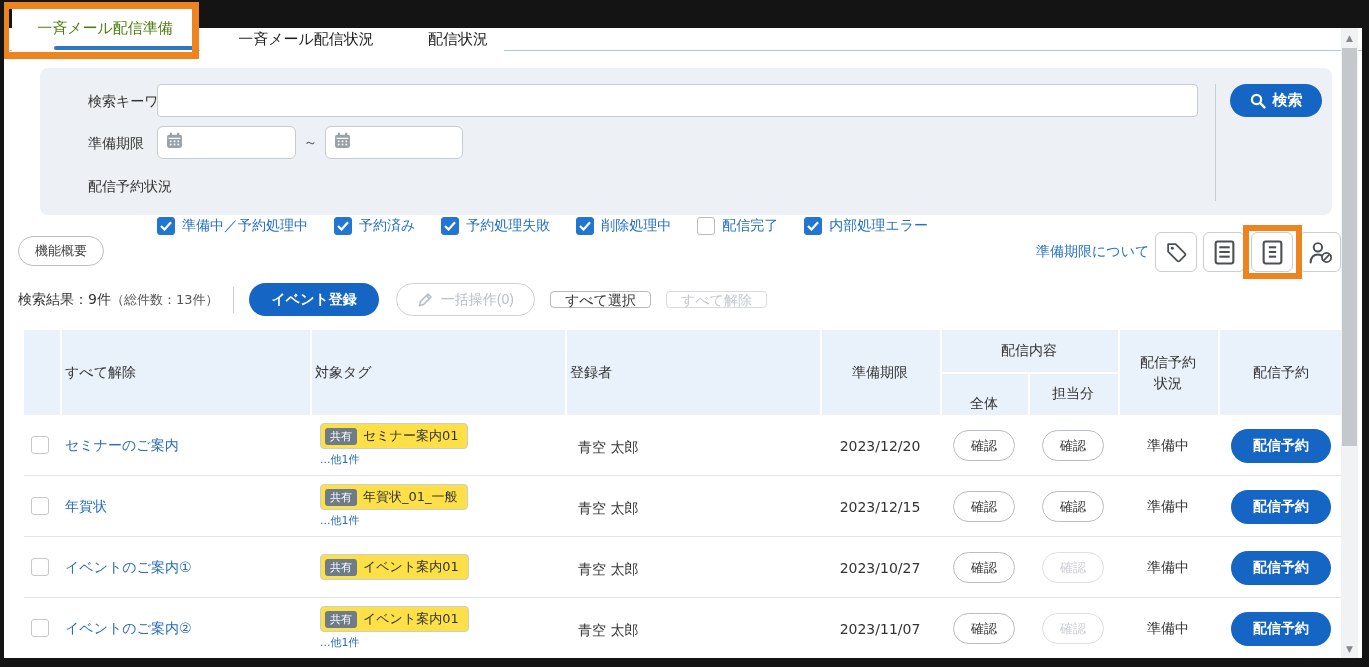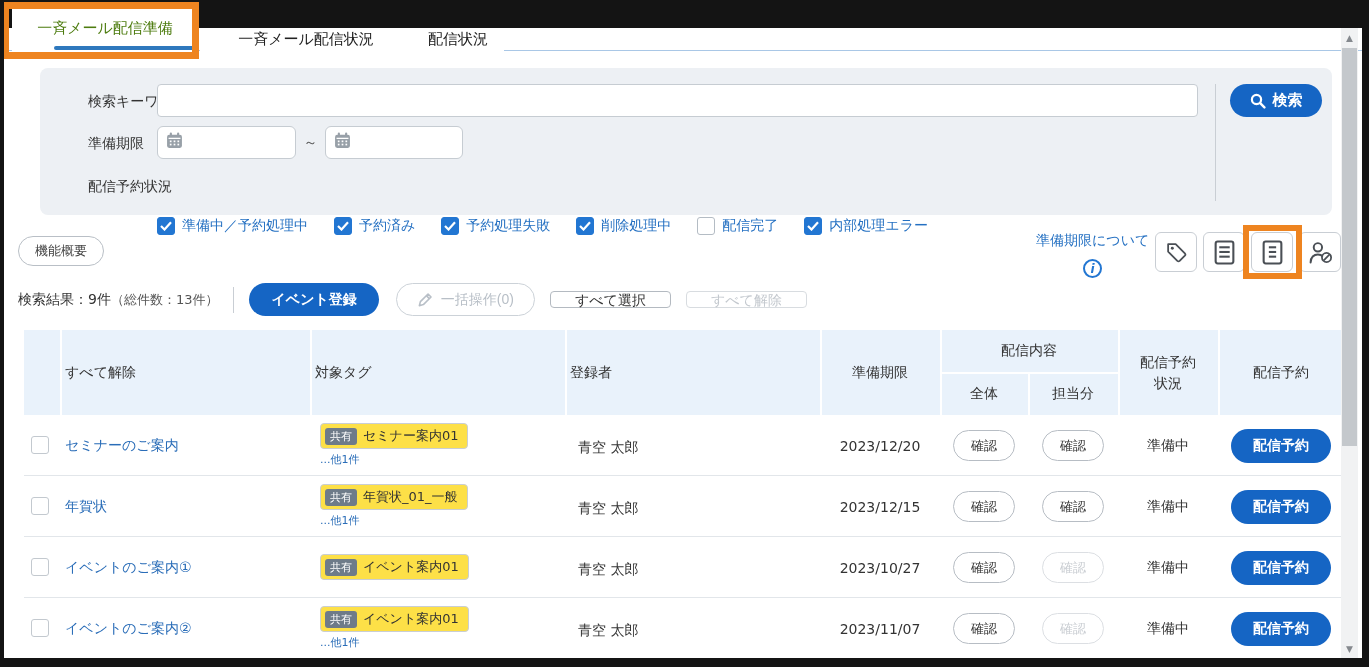--- a/index.html
+++ b/index.html
@@ -48,51 +48,51 @@
   .chk-label { color:#2470c2; font-size:14px; white-space:nowrap; }
   .panel-divider { position:absolute; left:1175px; top:16px; width:1px; height:117px; background:#c9ced4; }
   .search-btn { position:absolute; left:1190px; top:16px; width:92px; height:33px; border-radius:17px; border:none;
     background:#1565c4; color:#fff; font-size:15px; font-weight:bold; display:flex; align-items:center; justify-content:center; gap:7px; cursor:pointer; }
 
   
   .instruction-row { position:absolute; left:18px; top:234px; height:34px; display:flex; align-items:center; gap:16px; }
   .instruction { color:#333; font-size:14px; }
   .pill-outline { height:30px; padding:0 16px; border-radius:15px; border:1px solid #b9bfc6; background:#fff;
     color:#444; font-size:13px; display:flex; align-items:center; justify-content:center; cursor:pointer; }
-  .deadline-area { position:absolute; left:1036px; top:232px; height:40px; display:flex; align-items:center; gap:9px;flex-direction:column; }
+  .deadline-area { position:absolute; left:1036px; top:232px; height:40px; display:flex; align-items:center; gap:9px; }
   .deadline-text { color:#2470c2; font-size:14px; white-space:nowrap; }
   .info-icon { width:19px; height:19px; border:2px solid #2276d2; border-radius:50%; color:#2276d2; font-size:12px;
     font-weight:bold; font-style:italic; display:flex; align-items:center; justify-content:center; cursor:pointer; flex:none; }
   .icon-buttons { position:absolute; left:1155px; top:232px; display:flex; gap:6px; }
   .icon-btn { width:42px; height:40px; border:1px solid #c9ced4; border-radius:6px; background:#fff;
     display:flex; align-items:center; justify-content:center; cursor:pointer; }
 
   
   .action-row { position:absolute; left:18px; top:283px; height:33px; display:flex; align-items:center; }
   .result-text { color:#333; font-size:14px; white-space:nowrap; }
   .total-text { color:#555; font-size:13px; white-space:nowrap; }
   .v-divider { width:1px; height:26px; background:#c9ced4; margin:0 15px; }
   .btn-primary { height:33px; padding:0 22px; border:none; border-radius:17px; background:#1565c4; color:#fff;
     font-size:14px; font-weight:bold; cursor:pointer; display:flex; align-items:center; gap:7px; }
   .btn-bulk { height:33px; padding:0 20px; border-radius:17px; border:1px solid #ccd2d8; background:#fff;
     color:#b8bfc7; font-size:14px; display:flex; align-items:center; gap:7px; margin-left:17px; }
-  .btn-square { height:17px; padding:0 24px; border-radius:4px; border:1px solid #b4bac1; background:#fff;
+  .btn-square { height:17px; padding:0 14px; border-radius:4px; border:1px solid #b4bac1; background:#fff;
     color:#333; font-size:14px; cursor:pointer; margin-left:15px; }
   .btn-square.disabled { border-color:#d8dce0; color:#c3c8ce; cursor:default; }
 
   
   .table { position:absolute; left:24px; top:330px; width:1320px; }
   .thead { position:relative; height:85px; background:#e9f2fb; color:#333; font-size:14px; }
   .hcell { position:absolute; display:flex; align-items:center; }
   .hc-event { left:41px; top:0; height:85px; }
   .hc-tags { left:291px; top:0; height:85px; }
   .hc-registrant { left:546px; top:0; height:85px; }
   .hc-deadline { left:796px; width:120px; top:0; height:85px; justify-content:center; }
   .hc-content { left:916px; width:178px; top:0; height:42px; justify-content:center;text-align:right; }
-  .hc-whole { left:916px; width:88px; top:42px; height:43px; justify-content:center; }
+  .hc-whole { left:916px; width:88px; top:52px; height:43px; justify-content:center; }
   .hc-assigned { left:1004px; width:90px; top:42px; height:43px; justify-content:center; }
   .hc-rstatus { left:1094px; width:100px; top:0; height:85px; justify-content:center; text-align:center; }
   .hc-rstatus .wrap { width:64px; line-height:1.5; }
   .hc-reserve { left:1194px; width:126px; top:0; height:85px; justify-content:center; }
   .hsep { position:absolute; top:0; width:2px; height:85px; background:#fff; }
   .hsep-sub { position:absolute; left:1004px; top:42px; width:2px; height:43px; background:#fff; }
   .hsep-h { position:absolute; left:916px; top:42px; width:178px; height:2px; background:#fff; }
 
   .trow { position:relative; height:61px; border-bottom:1px solid #e2e6ea; background:#fff; }
   .row-check { position:absolute; left:7px; top:21px; width:18px; height:18px; border:1px solid #c3c9cf;

